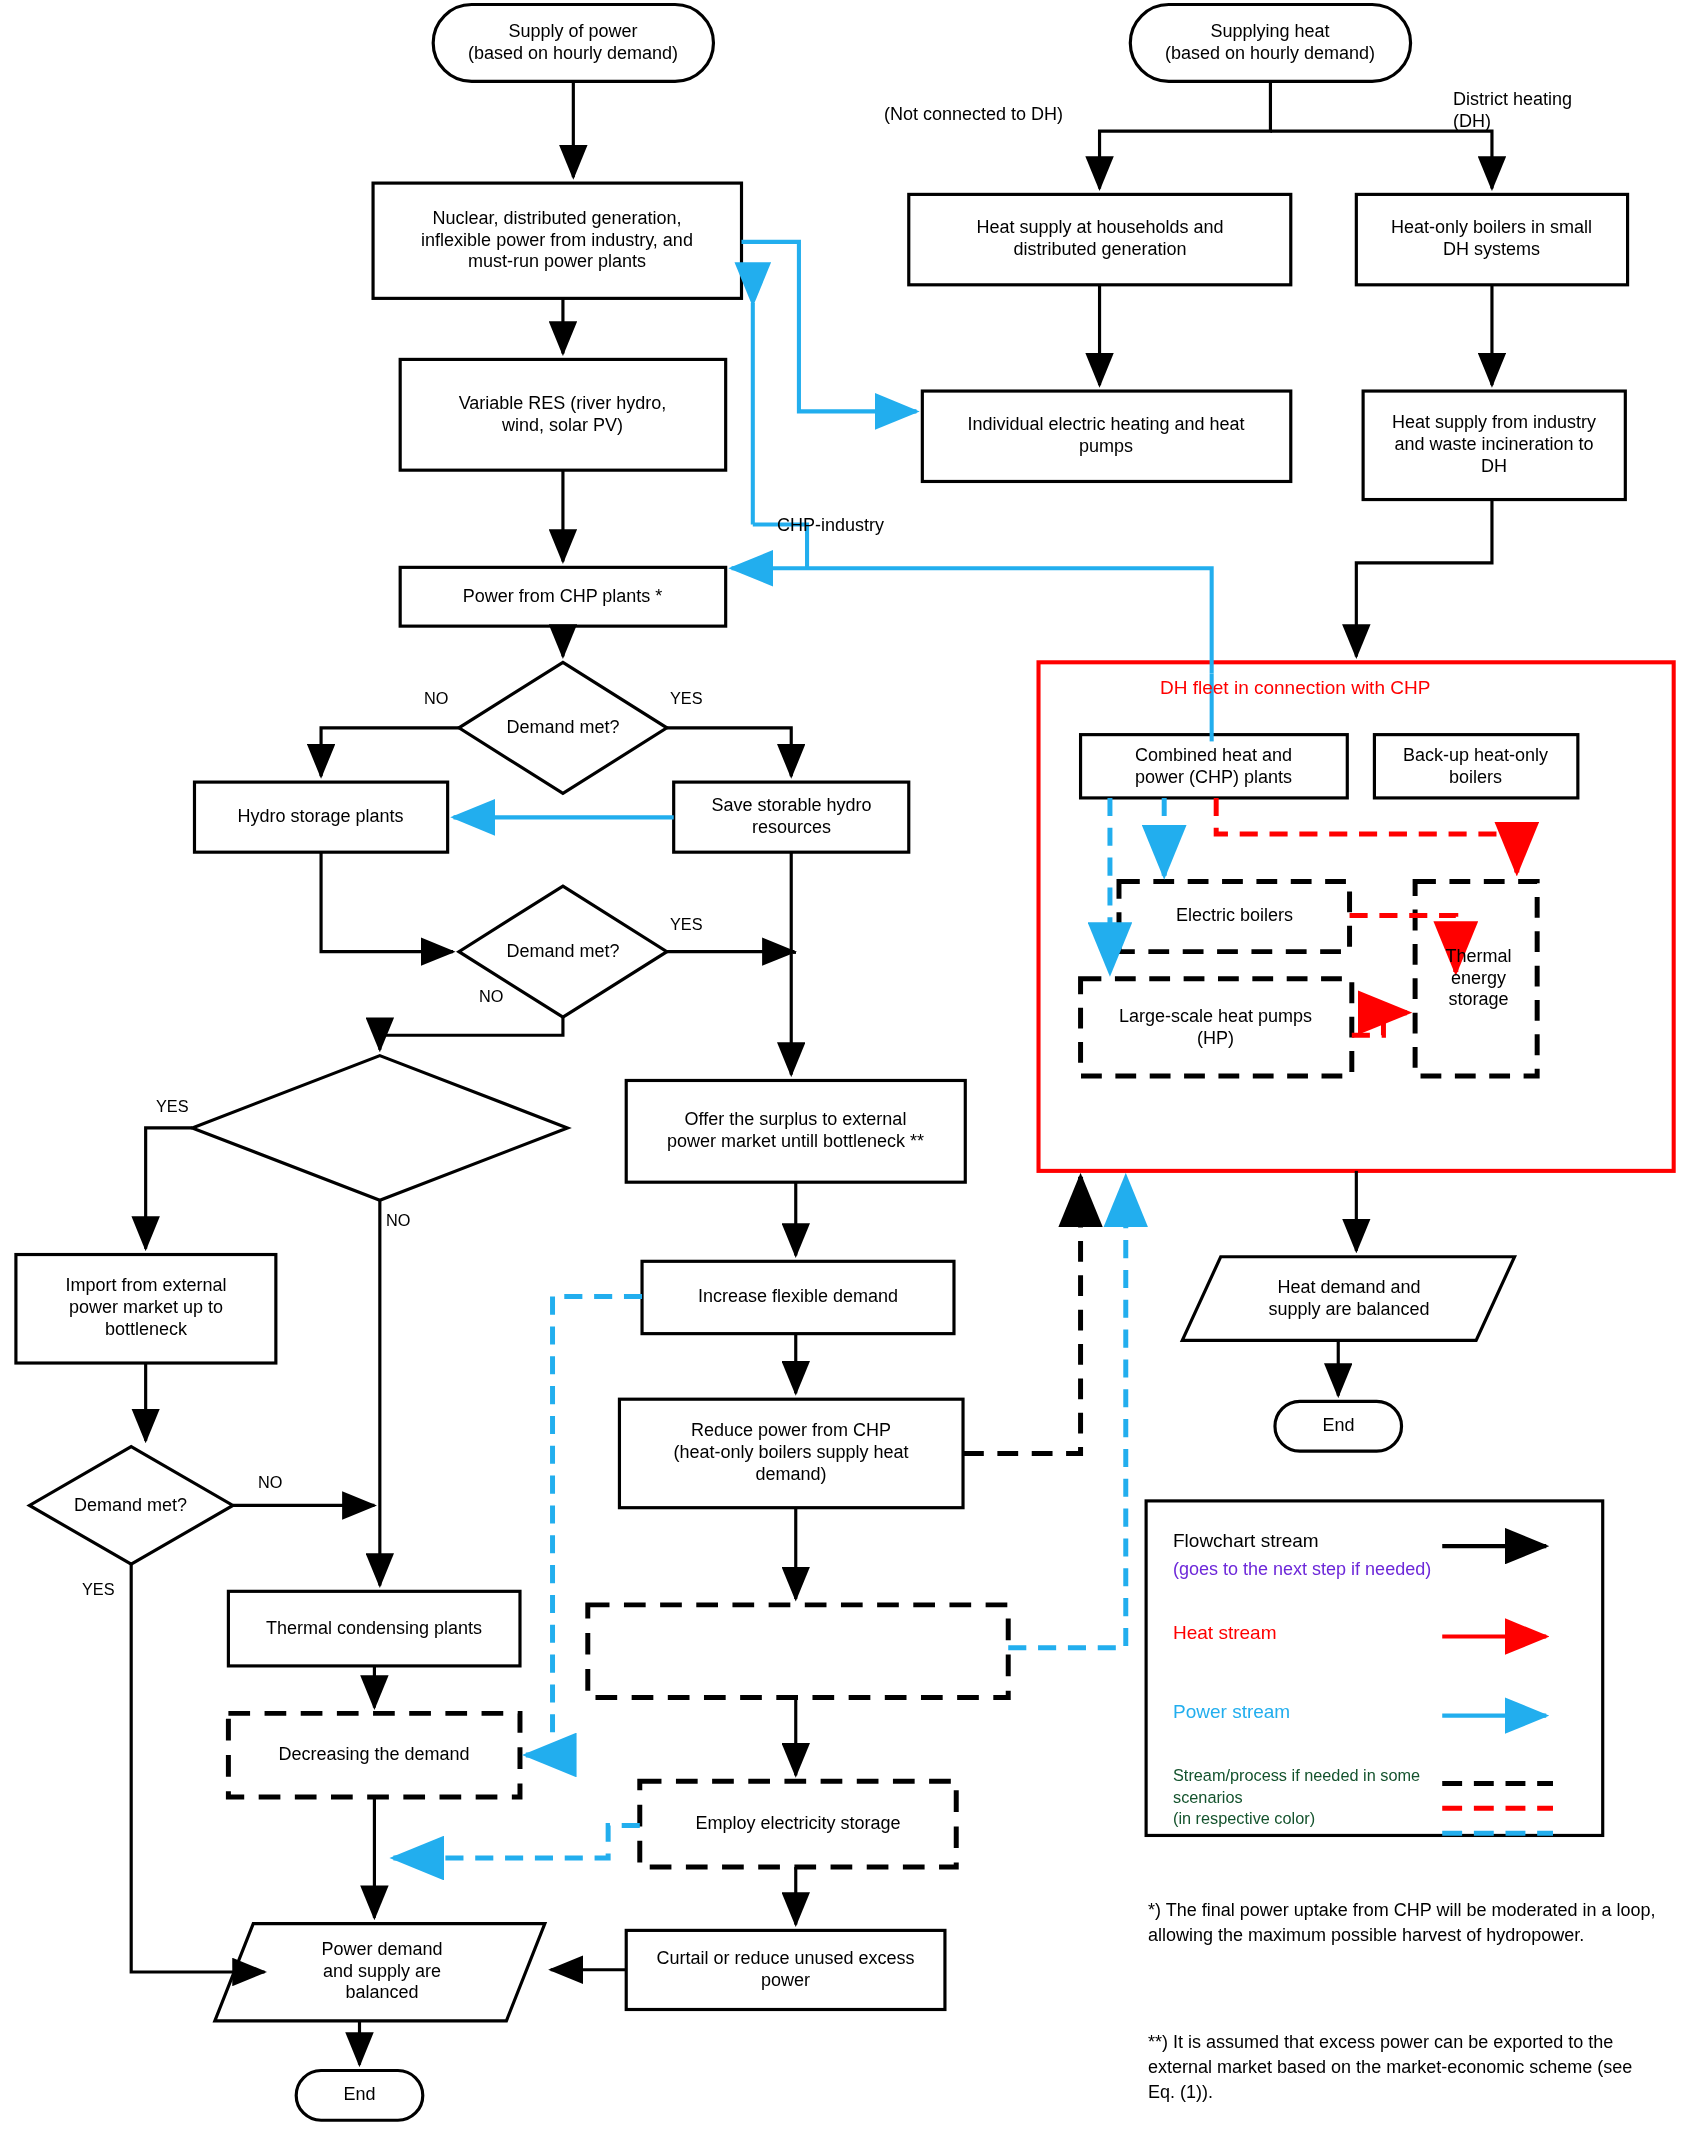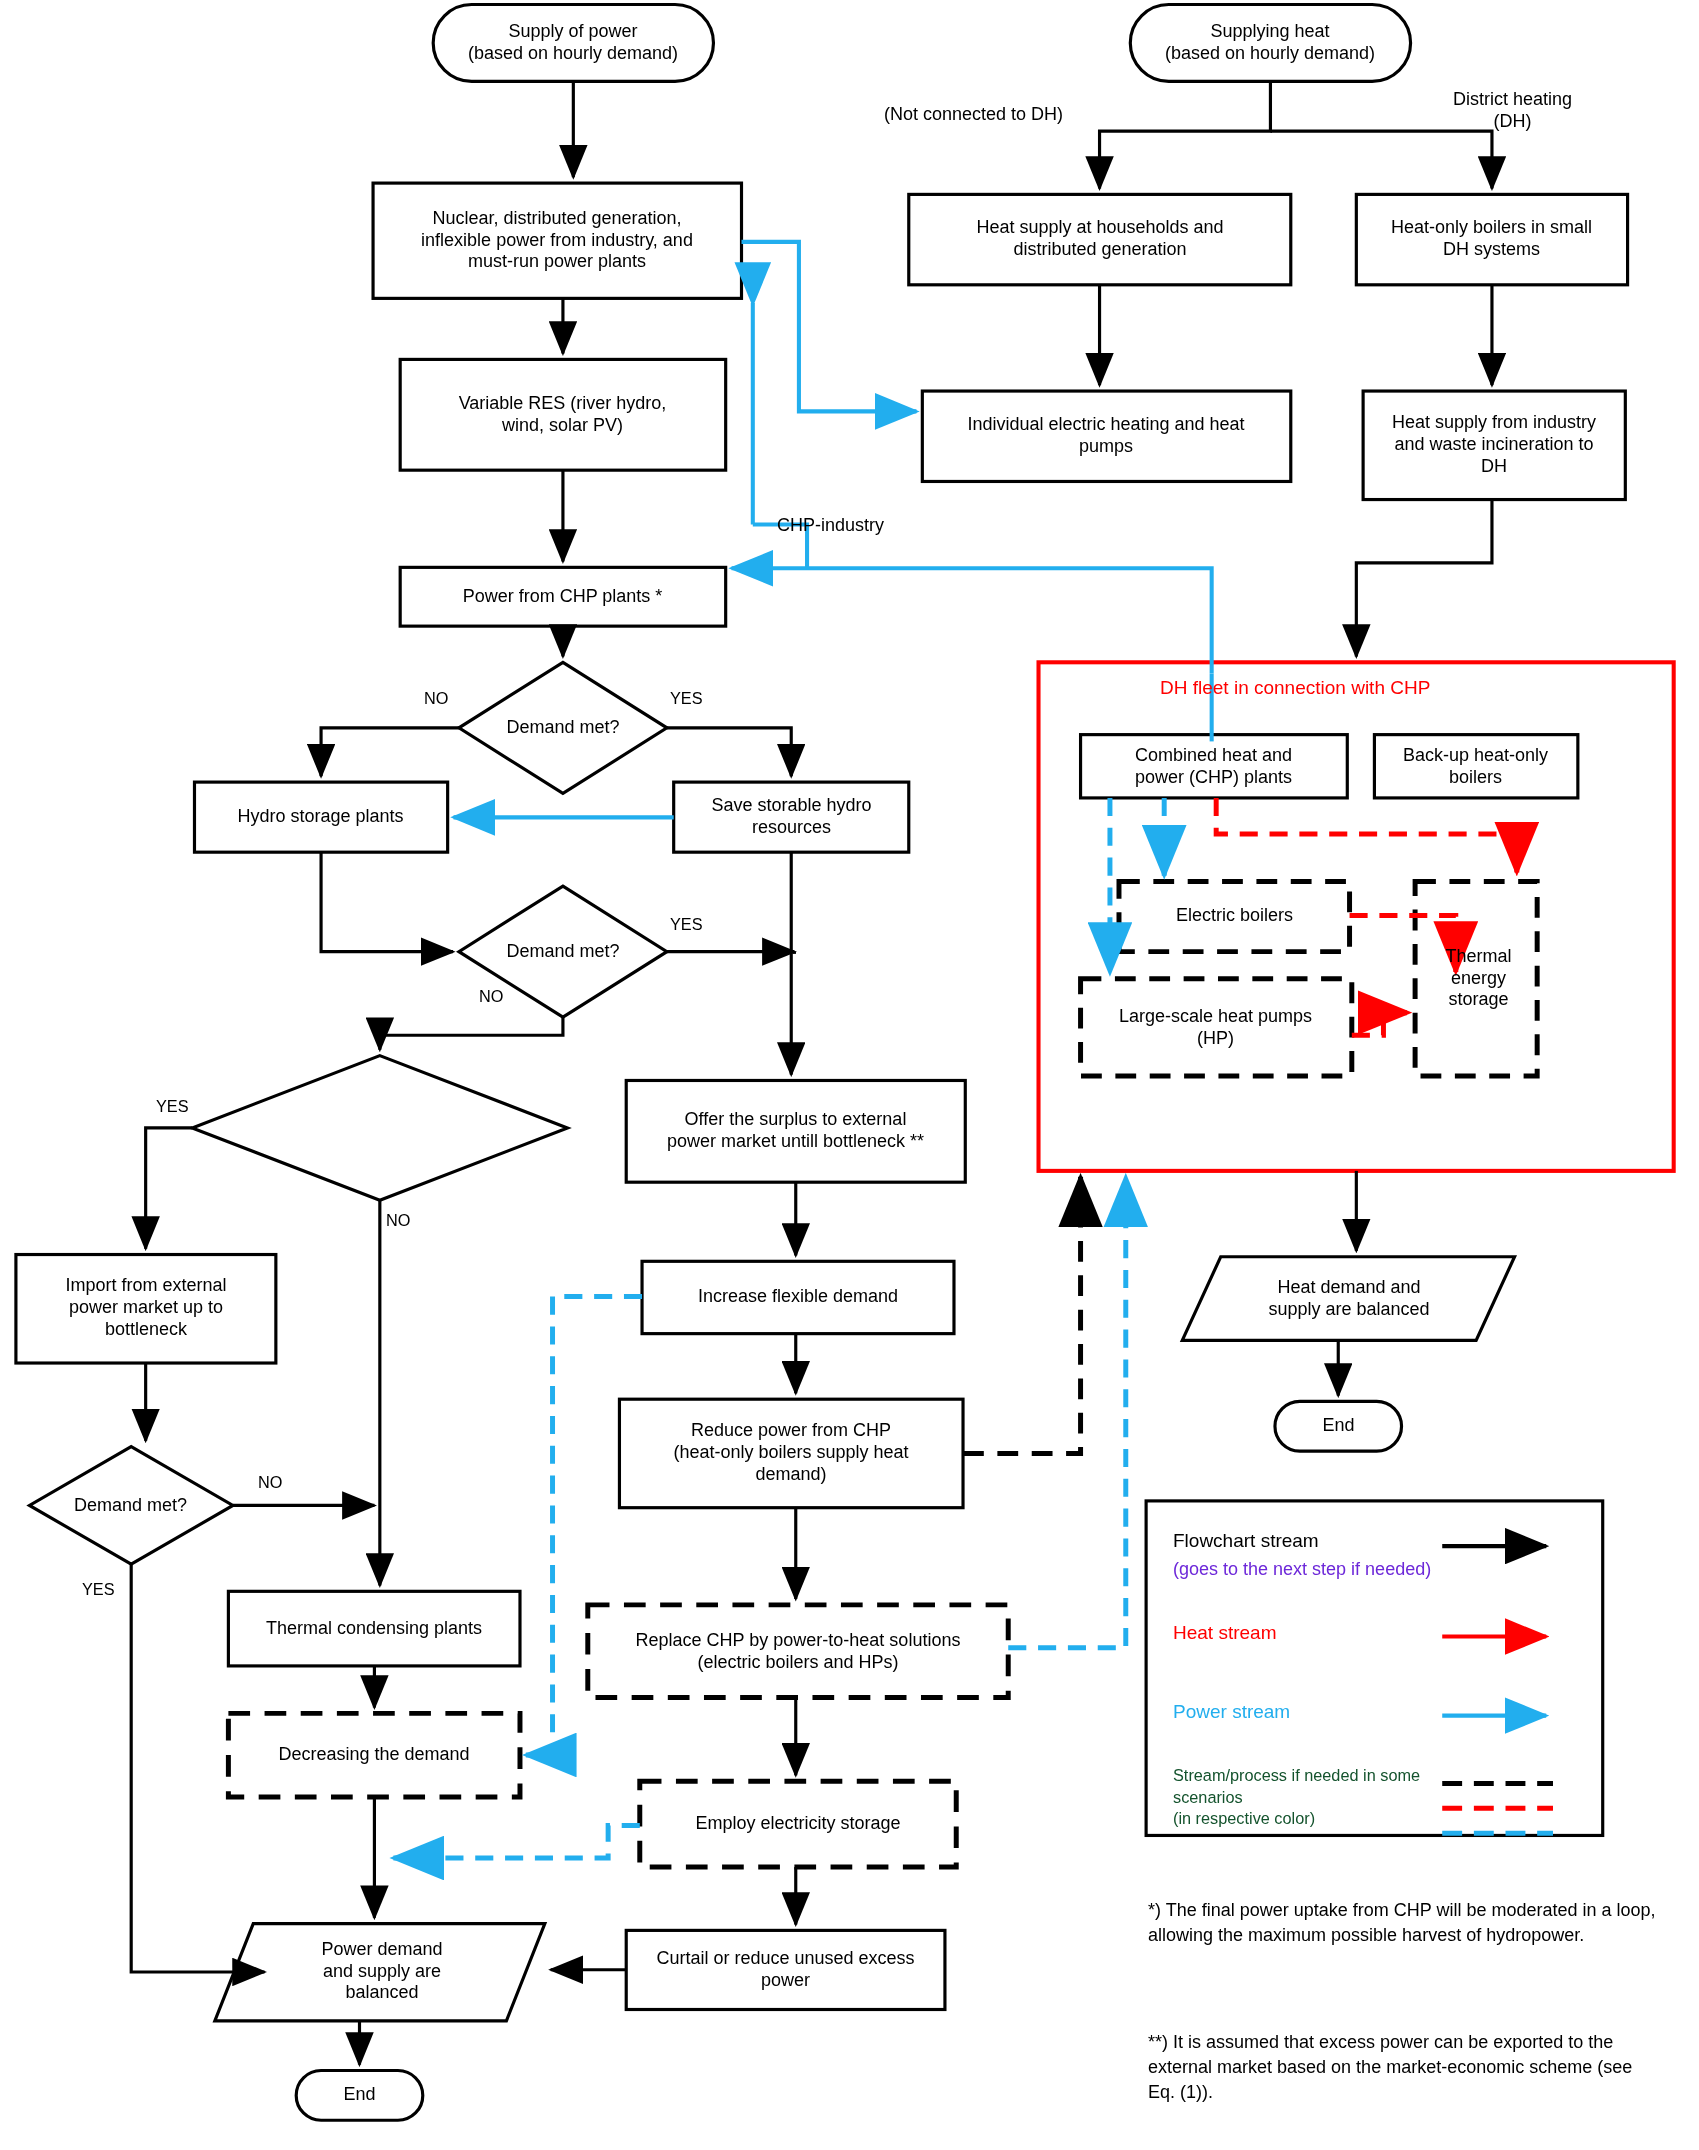--- a/index.html
+++ b/index.html
@@ -174,40 +174,39 @@
 <div class="nodeText" style="left:459px;top:705px;width:208px;height:45px;font-size:18px;">Demand met?</div>
 <div class="nodeText" style="left:459px;top:929px;width:208px;height:45px;font-size:18px;">Demand met?</div>
 <div class="nodeText" style="left:29px;top:1483px;width:203px;height:45px;font-size:18px;">Demand met?</div>
 
 <div class="nodeText" style="left:194px;top:782px;width:253px;height:70px;font-size:18px;">Hydro storage plants</div>
 <div class="nodeText" style="left:674px;top:782px;width:235px;height:70px;font-size:18px;">Save storable hydro<br>resources</div>
 <div class="nodeText" style="left:16px;top:1254px;width:260px;height:108px;font-size:18px;">Import from external<br>power market up to<br>bottleneck</div>
 <div class="nodeText" style="left:626px;top:1080px;width:339px;height:102px;font-size:18px;">Offer the surplus to external<br>power market untill bottleneck **</div>
 <div class="nodeText" style="left:642px;top:1261px;width:312px;height:72px;font-size:18px;">Increase flexible demand</div>
 <div class="nodeText" style="left:619px;top:1399px;width:344px;height:108px;font-size:18px;">Reduce power from CHP<br>(heat-only boilers supply heat<br>demand)</div>
-<div class="nodeText" style="left:588px;top:1605px;width:420px;height:93px;font-size:18px;">Replace CHP by power-to-heat solutions<br>(electric boilers and HPs)</div>
 <div class="nodeText" style="left:640px;top:1781px;width:316px;height:86px;font-size:18px;">Employ electricity storage</div>
 <div class="nodeText" style="left:626px;top:1930px;width:319px;height:79px;font-size:18px;">Curtail or reduce unused excess<br>power</div>
 <div class="nodeText" style="left:228px;top:1713px;width:292px;height:84px;font-size:18px;">Decreasing the demand</div>
 <div class="nodeText" style="left:228px;top:1591px;width:292px;height:75px;font-size:18px;">Thermal condensing plants</div>
 
 <div class="nodeText" style="left:226px;top:1923px;width:312px;height:97px;font-size:18px;">Power demand<br>and supply are<br>balanced</div>
 <div class="nodeText" style="left:1193px;top:1257px;width:312px;height:84px;font-size:18px;">Heat demand and<br>supply are balanced</div>
 <div class="nodeText" style="left:296px;top:2070px;width:127px;height:50px;font-size:18px;">End</div>
 <div class="nodeText" style="left:1275px;top:1401px;width:127px;height:50px;font-size:18px;">End</div>
 
 <div class="redtitle" style="left:1160px;top:677px;font-size:19px;color:#ff0000;">DH fleet in connection with CHP</div>
 <div class="nodeText" style="left:1080px;top:735px;width:267px;height:63px;font-size:18px;">Combined heat and<br>power (CHP) plants</div>
 <div class="nodeText" style="left:1374px;top:735px;width:203px;height:63px;font-size:18px;">Back-up heat-only<br>boilers</div>
 <div class="nodeText" style="left:1119px;top:881px;width:231px;height:70px;font-size:18px;">Electric boilers</div>
 <div class="nodeText" style="left:1080px;top:979px;width:271px;height:97px;font-size:18px;">Large-scale heat pumps<br>(HP)</div>
 <div class="nodeText" style="left:1422px;top:931px;width:113px;height:95px;font-size:18px;">Thermal<br>energy<br>storage</div>
 
 <div class="edgeLabel" style="left:884px;top:104px;font-size:18px;">(Not connected to DH)</div>
-<div class="edgeLabel" style="left:1453px;top:89px;font-size:18px;line-height:1.22;text-align:center;white-space:pre;">District heating<br>(DH)</div>
+<div class="edgeLabel" style="left:1453px;top:89px;font-size:18px;line-height:1.22;text-align:left;white-space:pre;">District heating<br>(DH)</div>
 <div class="edgeLabel" style="left:777px;top:515px;font-size:18px;">CHP-industry</div>
 <div class="edgeLabel" style="left:424px;top:689px;font-size:16.3px;">NO</div>
 <div class="edgeLabel" style="left:670px;top:689px;font-size:16.3px;">YES</div>
 <div class="edgeLabel" style="left:670px;top:915px;font-size:16.3px;">YES</div>
 <div class="edgeLabel" style="left:479px;top:987px;font-size:16.3px;">NO</div>
 <div class="edgeLabel" style="left:156px;top:1097px;font-size:16.3px;">YES</div>
 <div class="edgeLabel" style="left:386px;top:1211px;font-size:16.3px;">NO</div>
 <div class="edgeLabel" style="left:258px;top:1473px;font-size:16.3px;">NO</div>
 <div class="edgeLabel" style="left:82px;top:1580px;font-size:16.3px;">YES</div>
 

